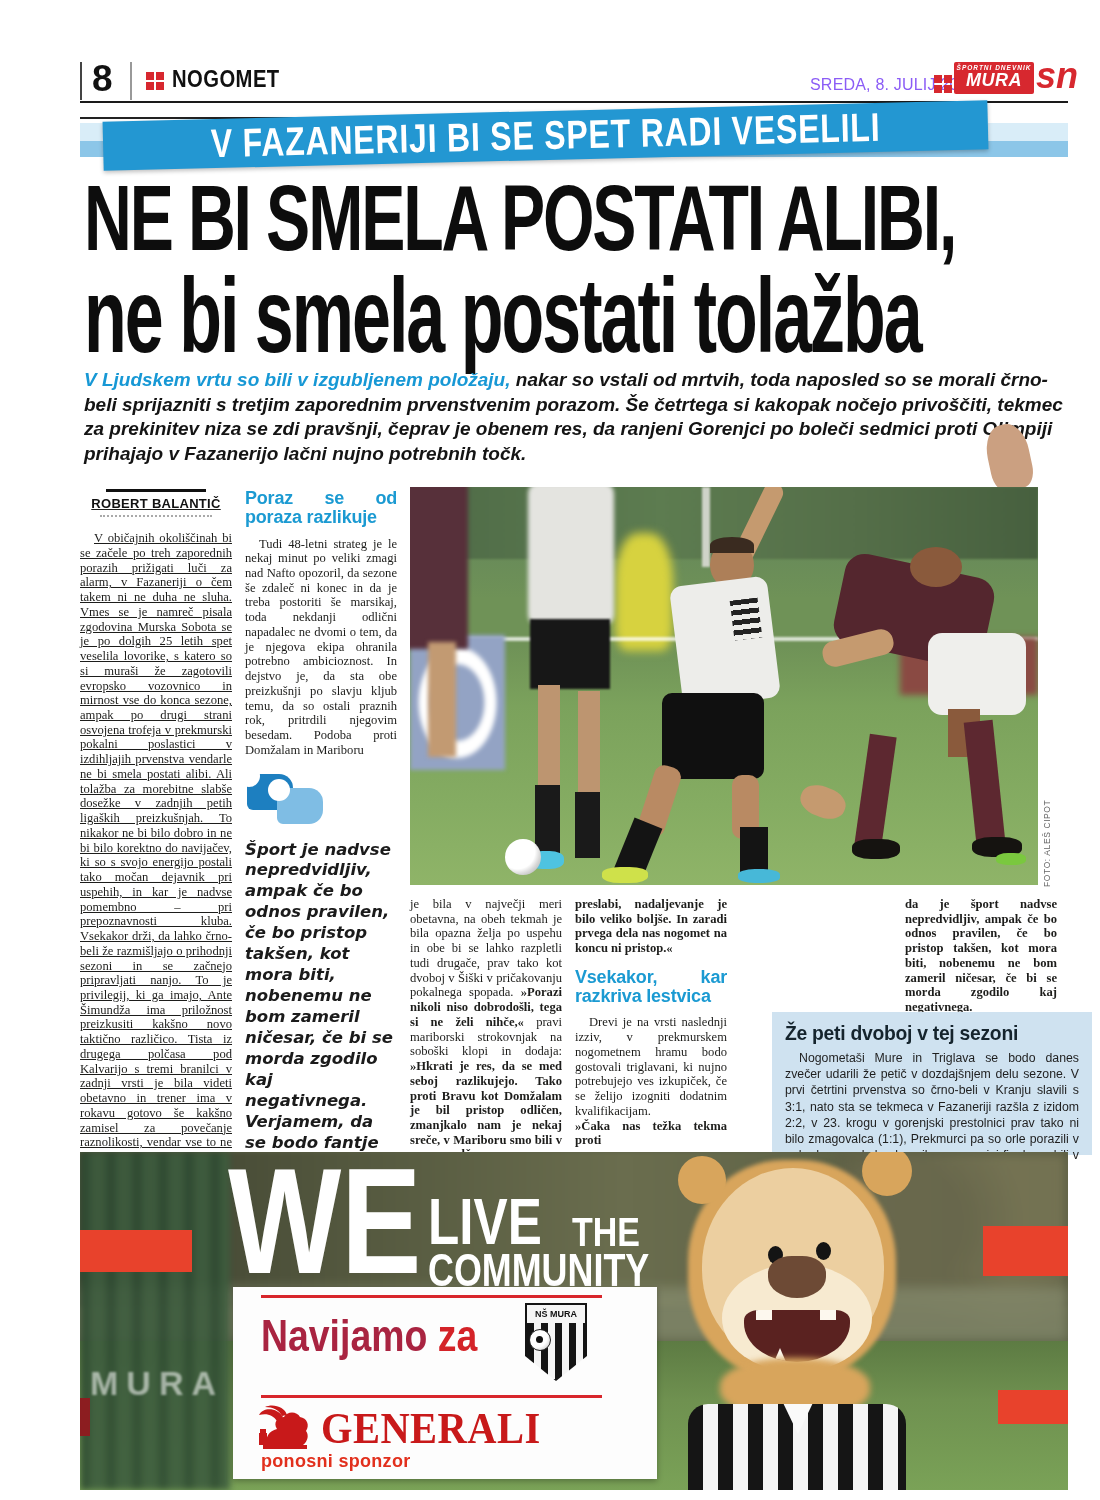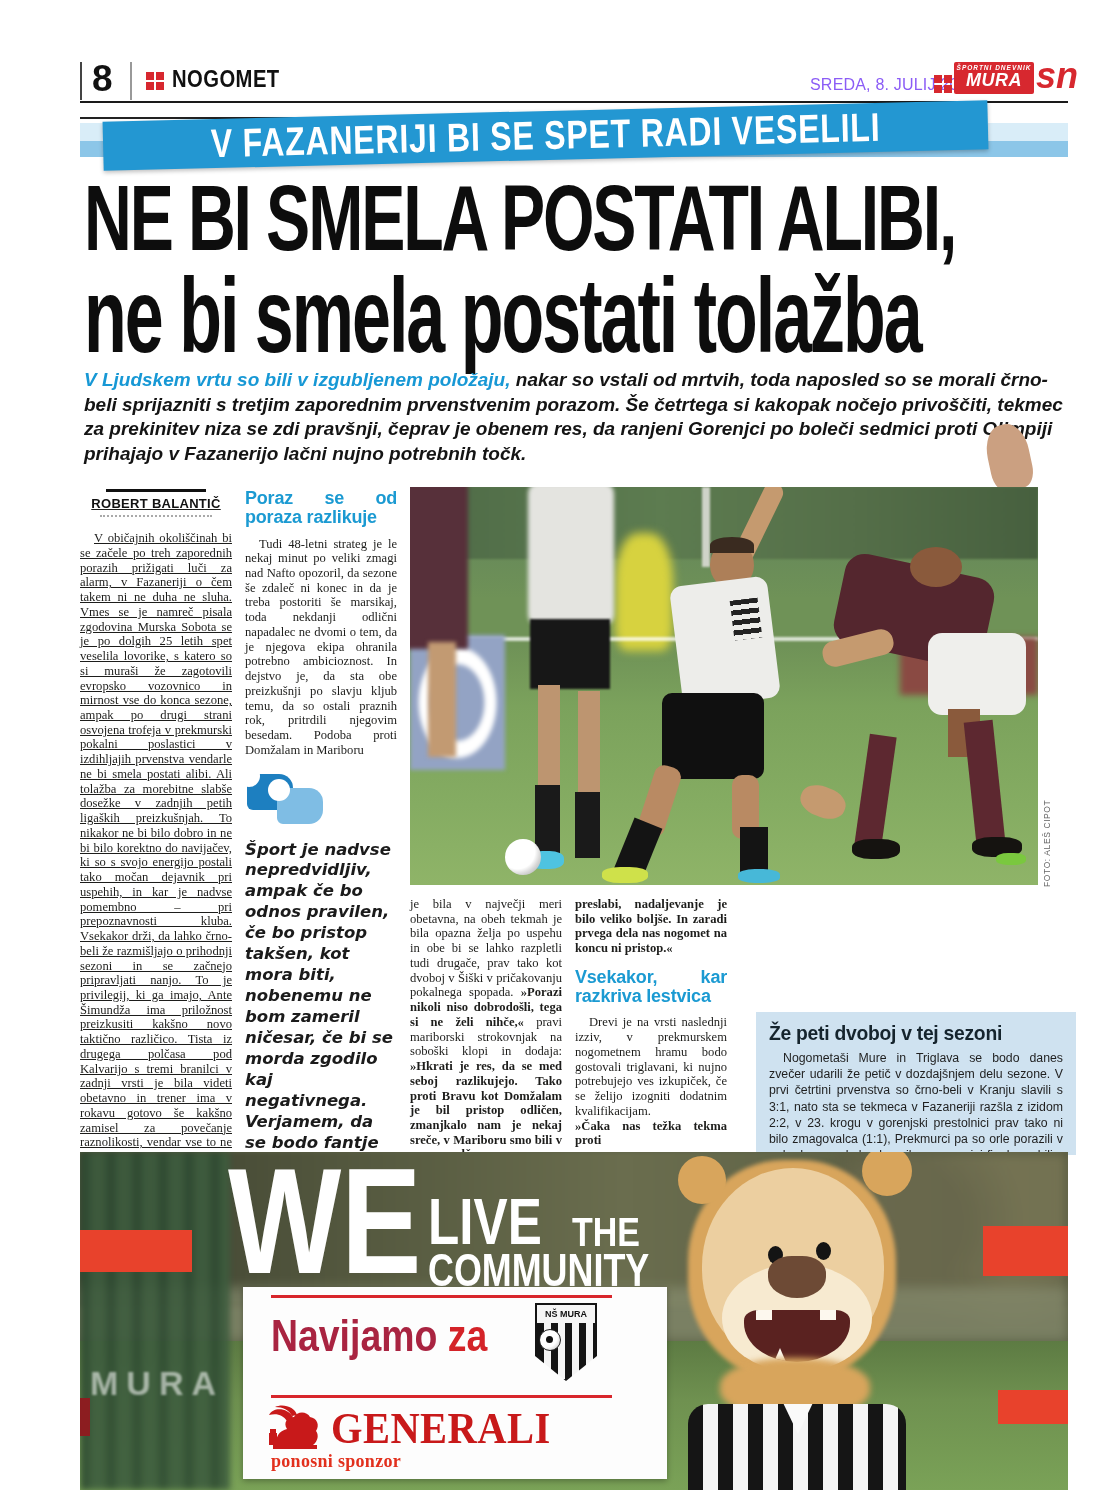--- a/index.html
+++ b/index.html
@@ -253,22 +253,25 @@
     <span>je bila v največji meri obetavna, na obeh tekmah je bila opazna želja po uspehu in obe bi se lahko razpletli tudi drugače, prav tako kot dvoboj v Šiški v pričakovanju pokalnega spopada. </span><span class="b">»Porazi nikoli niso dobrodošli, tega si ne želi nihče,«</span><span> pravi mariborski strokovnjak na soboški klopi in dodaja: </span><span class="b">»Hkrati je res, da se med seboj razlikujejo. Tako proti Bravu kot Domžalam je bil pristop odličen, zmanjkalo nam je nekaj sreče, v Mariboru smo bili v prvem polčasu</span>
   </div>
 
   <div class="abs col" style="left:575px;top:897px;">
     <span class="b">preslabi, nadaljevanje je bilo veliko boljše. In zaradi prvega dela nas nogomet na koncu ni pristop.«</span>
     <div class="subhead" style="margin-top:12px;">Vsekakor, kar razkriva lestvica</div>
     <span style="display:inline-block;text-indent:14px;">Drevi je na vrsti naslednji izziv, v prekmurskem nogometnem hramu bodo gostovali triglavani, ki nujno potrebujejo ves izkupiček, če se želijo izogniti dodatnim kvalifikacijam. </span><span class="b">»Čaka nas težka tekma proti</span>
   </div>
 
 
-
-  <div class="abs infobox" style="left:756px;top:1012px;width:320px;height:143px;">
+  <div class="abs col" style="left:905px;top:897px;">
+    <span class="b">da je šport nadvse nepredvidljiv, ampak če bo odnos pravilen, če bo pristop takšen, kot mora biti, nobenemu ne bom zameril ničesar, če bi se morda zgodilo kaj negativnega.</span>
+  </div>
+
+  <div class="abs infobox" style="left:772px;top:1012px;width:320px;height:143px;">
     <div class="ib-title">Že peti dvoboj v tej sezoni</div>
     <div class="ib-text indent">Nogometaši Mure in Triglava se bodo danes zvečer udarili že petič v dozdajšnjem delu sezone. V prvi četrtini prvenstva so črno-beli v Kranju slavili s 3:1, nato sta se tekmeca v Fazaneriji razšla z izidom 2:2, v 23. krogu v gorenjski prestolnici prav tako ni bilo zmagovalca (1:1), Prekmurci pa so orle porazili v pohodu na pokalno lovoriko – v osmini finala so bili v gosteh boljši s 3:1.</div>
   </div>
 
   <div class="abs ad" style="left:80px;top:1152px;width:988px;height:338px;">
     <div class="abs ad-bgtop"></div>
     <div class="abs ad-trees"></div>
     <div class="abs ad-mid"></div>
     <div class="abs ad-grass"></div>
     <div class="abs ad-fence"></div>
@@ -277,21 +280,21 @@
     <div class="abs bar" style="left:0;top:78px;width:112px;height:42px;"></div>
     <div class="abs bar" style="left:903px;top:74px;width:85px;height:50px;"></div>
     <div class="abs bar" style="left:918px;top:238px;width:70px;height:34px;"></div>
     <div class="abs bar-dark" style="left:0;top:246px;width:10px;height:38px;"></div>
 
     <div class="abs ad-we" style="left:148px;top:6px;">WE</div>
     <div class="abs ad-live" style="left:348px;top:42px;">LIVE</div>
     <div class="abs ad-the" style="left:492px;top:62px;">THE</div>
     <div class="abs ad-community" style="left:348px;top:98px;">COMMUNITY</div>
 
-    <div class="abs panel" style="left:163px;top:135px;width:424px;height:192px;">
+    <div class="abs panel" style="left:153px;top:135px;width:424px;height:192px;">
       <div class="abs red-line" style="left:28px;top:8px;width:341px;"></div>
       <div class="abs navijamo" style="left:28px;top:24px;">
         <span class="nav-w1">Navijamo</span>
         <span class="nav-w2">za</span>
       </div>
       <div class="abs crest" style="left:292px;top:16px;">
         <div class="crest-top">NŠ MURA</div>
         <div class="crest-ball"></div>
       </div>
       <div class="abs red-line" style="left:28px;top:108px;width:341px;"></div>
@@ -301,21 +304,21 @@
             <path d="M6 44 L50 44 L50 40 L6 40 Z"></path>
             <path d="M10 40 C8 32 12 26 20 24 C16 18 20 12 27 12 C30 6 40 6 43 12 C50 13 53 20 49 26 C52 30 51 36 46 40 Z"></path>
             <path d="M26 12 C20 2 6 2 2 10 C10 8 16 10 20 16 Z"></path>
             <path d="M30 10 C28 2 16 -2 8 2 C16 2 22 5 25 11 Z"></path>
             <rect x="2" y="28" width="8" height="12"></rect>
             <rect x="3" y="24" width="6" height="4"></rect>
           </g>
         </svg>
       </div>
       <div class="abs generali-text" style="left:88px;top:116px;">GENERALI</div>
-      <div class="abs sponsor" style="left:28px;top:164px;font-family:Liberation Serif, serif;">ponosni sponzor</div>
+      <div class="abs sponsor" style="left:28px;top:164px;">ponosni sponzor</div>
     </div>
 
     <div class="abs mascot" style="left:0;top:0;width:100%;height:100%;pointer-events:none;">
       <div class="m-mane" style="left:608px;top:8px;width:208px;height:220px;"></div>
       <div class="m-ear" style="left:598px;top:4px;width:48px;height:48px;"></div>
       <div class="m-ear" style="left:782px;top:-6px;width:50px;height:50px;"></div>
       <div class="m-head" style="left:622px;top:16px;width:182px;height:196px;"></div>
       <div class="m-eye" style="left:688px;top:94px;width:15px;height:18px;"></div>
       <div class="m-eye" style="left:736px;top:90px;width:15px;height:18px;"></div>
       <div class="m-muzzle" style="left:642px;top:112px;width:150px;height:108px;"></div>

